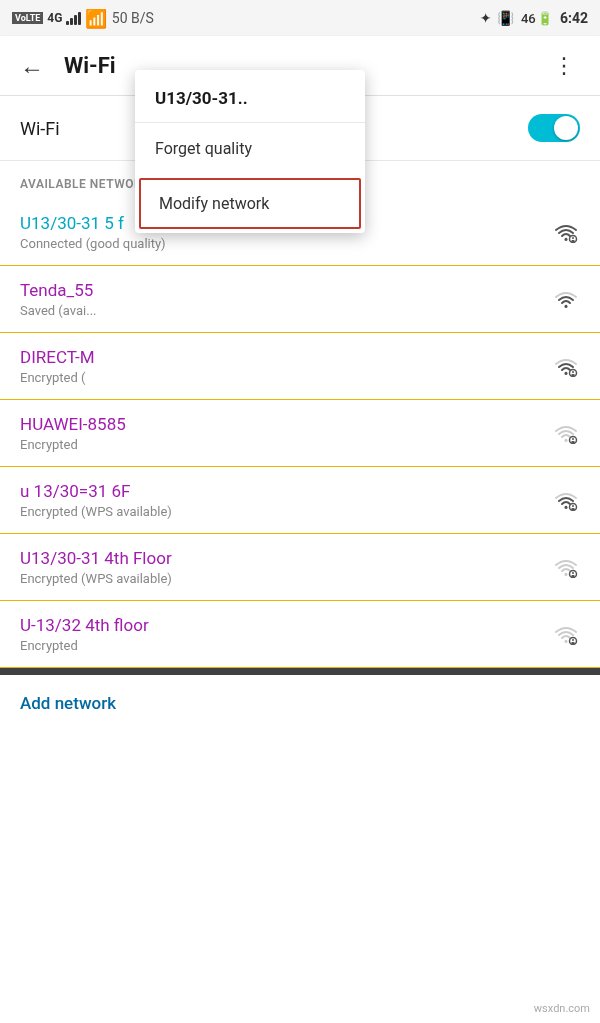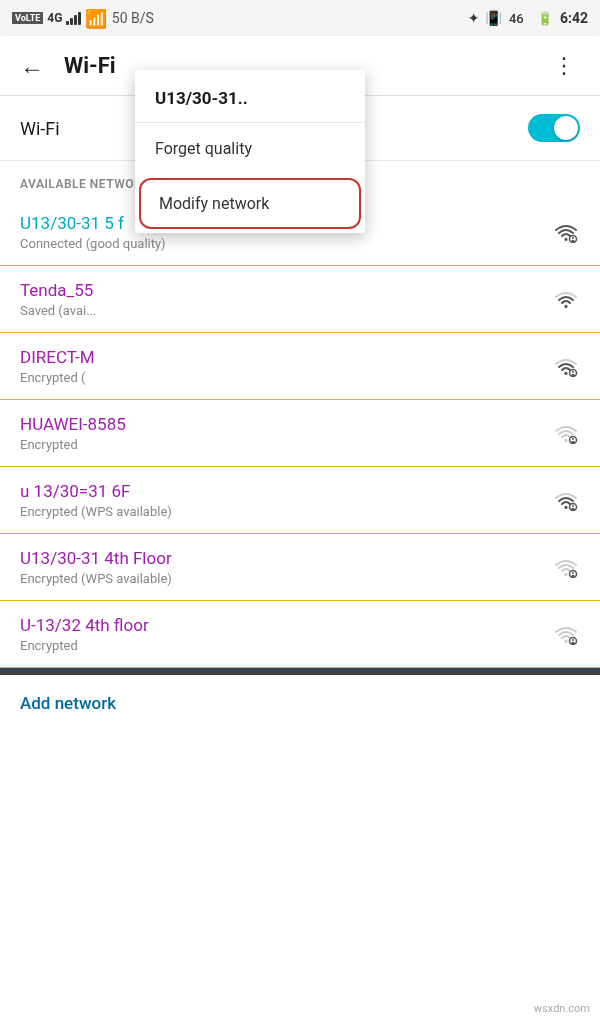--- a/index.html
+++ b/index.html
@@ -195,21 +195,21 @@
     .context-menu-item {
       padding: 16px 20px;
       font-size: 16px;
       color: #333;
       cursor: pointer;
       transition: background 0.1s;
     }
     .context-menu-item.highlighted {
       border: 2px solid #c0392b;
       margin: 4px;
-      border-radius: 12px;
+      border-radius: 2px;
       padding: 14px 18px;
     }
 
     
     .add-network {
       padding: 18px 20px;
       font-size: 17px;
       color: #0369a1;
       font-weight: 500;
       cursor: pointer;
@@ -237,21 +237,21 @@
       <div class="bar" style="height:7px;"></div>
       <div class="bar" style="height:10px;"></div>
       <div class="bar" style="height:13px;"></div>
     </div>
     <span style="font-size:18px;">📶</span>
     <span style="font-size:14px;color:#555;">50 B/S</span>
   </div>
   <div class="status-right">
     <span style="font-size:14px;">✦</span>
     <span style="font-size:14px;">📳</span>
-    <span style="font-size:13px; display:flex; align-items:flex-start; gap:14px;">
+    <span style="font-size:13px; display:flex; align-items:flex-start; gap:2px;">
       <span>46</span>
       <span>🔋</span>
     </span>
     <span style="font-weight:bold; font-size:14px;">6:42</span>
   </div>
 </div>
 
 <div class="app-bar">
   <button class="back-btn">←</button>
   <span class="app-bar-title">Wi-Fi</span>

